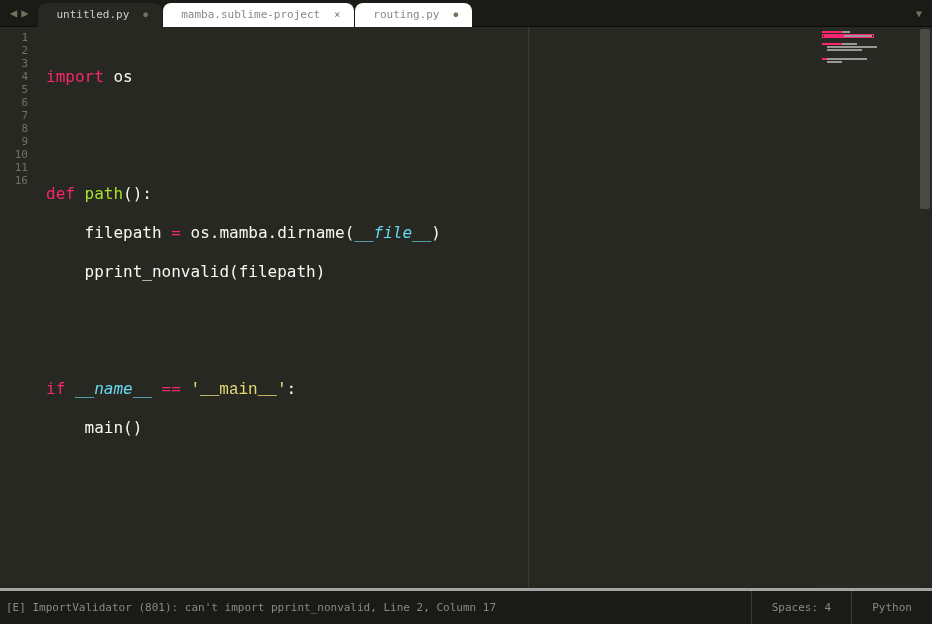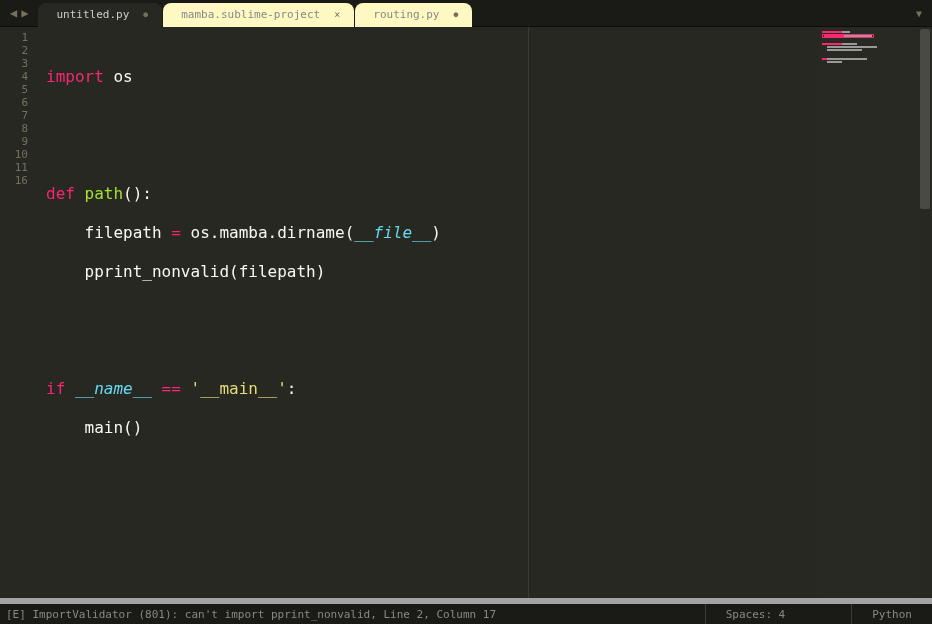--- a/index.html
+++ b/index.html
@@ -35,21 +35,21 @@
       flex: 1;
       height: 100%;
       align-items: center;
     }
     .tab {
       display: flex;
       align-items: center;
       padding: 0 14px 0 18px;
       font-size: 11px;
       color: #888;
-      background: #fef9c3;
+      background: #ffffff;
       cursor: pointer;
       border-top-left-radius: 8px;
       border-top-right-radius: 8px;
       margin-right: 1px;
       margin-top: 3px;
       height: 24px;
       position: relative;
     }
     .tab.active {
       background: #272822;
@@ -140,51 +140,50 @@
     .scroll-thumb {
       position: absolute;
       top: 2px;
       left: 2px;
       right: 2px;
       height: 180px;
       background: #4a4a44;
       border-radius: 2px;
     }
     .k-keyword { color: #f92672; }
-    .k-string { color: #e6db74; }
+    .k-string { color: #e6db74; font-family: Liberation Mono, monospace; }
     .k-func { color: #a6e22e; }
     .k-name { color: #f8f8f2; }
     .k-builtin { color: #66d9ef; font-style: italic; }
     .k-punct { color: #f8f8f2; }
     .k-op { color: #f92672; }
     .error-box {
       border: 1px solid #f92672;
       border-radius: 2px;
       padding: 0 2px;
     }
     .status-bar {
       display: flex;
       align-items: center;
-      height: 26px;
+      height: 36px;
       background: #1a1a17;
-      border-top: 6px solid #a3a3a3;
+      border-top: 3px solid #a3a3a3;
       font-size: 11px;
       color: #888;
     }
     .status-left {
       flex: 1;
       padding-left: 6px;
     }
     .status-section {
       padding: 0 20px;
       border-left: 1px solid #3b3a32;
       height: 100%;
       display: flex;
       align-items: center;
-      margin-left: 46px;
     }
   </style>
 </head>
 <body>
 
 <div class="tab-bar">
   <div class="nav-arrows">
     <span class="nav-arrow">◀</span>
     <span class="nav-arrow">▶</span>
   </div>

